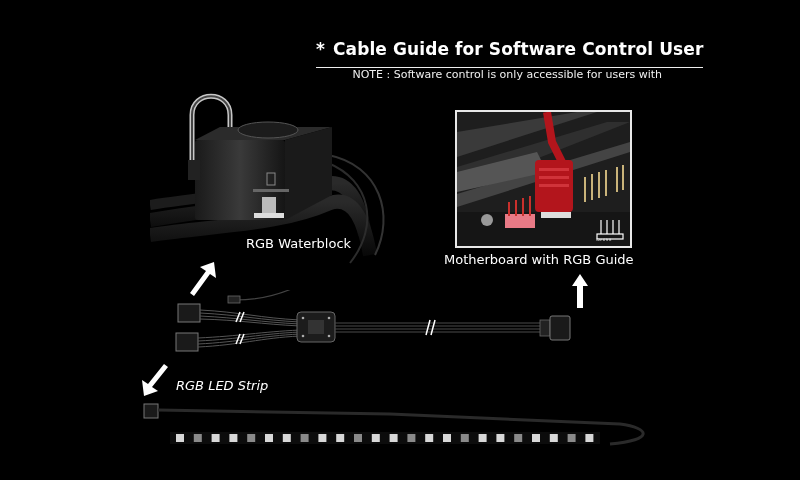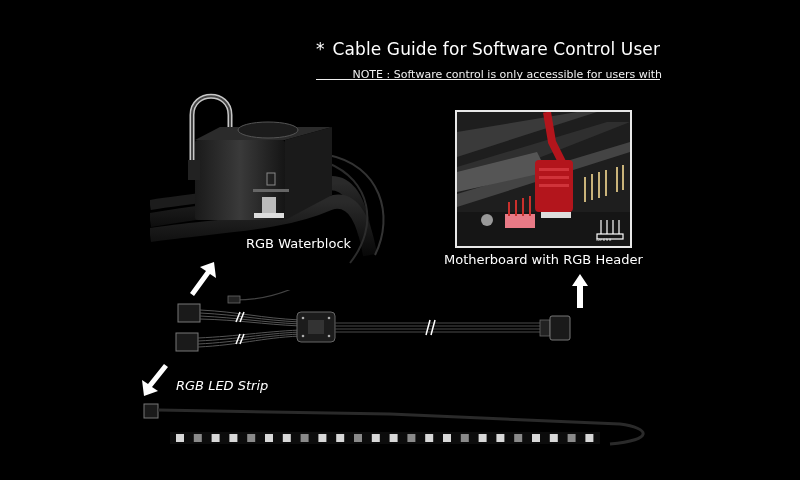--- a/index.html
+++ b/index.html
@@ -1,18 +1,18 @@
 <!DOCTYPE html>
 <html><head>
 <meta charset="utf-8">
 <style>
   html, body { margin: 0; padding: 0; background: #000; }
   body { width: 800px; height: 480px; position: relative; overflow: hidden; font-family: "DejaVu Sans", sans-serif; color: #fff; }
   .abs { position: absolute; }
-  .title { left: 316px; top: 39px; font-size: 17px; font-weight: normal; letter-spacing: 0.1px; white-space: nowrap; padding-bottom: 20px; border-bottom: 1.5px solid #eee; text-align: center; }
+  .title { left: 316px; top: 39px; font-size: 17px; font-weight: bold; letter-spacing: 0.1px; white-space: nowrap; padding-bottom: 8px; border-bottom: 1.5px solid #eee; text-align: center; }
   .title .star { margin-right: 8px; }
   .note { right: 138px; top: 67px; font-size: 11px; text-align: center; line-height: 15px; color: #f0f0f0; white-space: nowrap; }
   .label { font-size: 13px; color: #fff; white-space: nowrap; }
   .mb-frame { left: 455px; top: 110px; width: 173px; height: 134px; border: 2px solid #e8e8e8; background: #2a2a2a; overflow: hidden; }
   svg { display: block; }
 </style>
 </head>
 <body>
 
 <div class="abs title">
@@ -97,21 +97,21 @@
     <g stroke="#fff" stroke-width="1.2" fill="none">
       <line x1="144" y1="108" x2="144" y2="122"></line>
         <line x1="150" y1="108" x2="150" y2="122"></line>
       <line x1="156" y1="108" x2="156" y2="122"></line>
         <line x1="162" y1="108" x2="162" y2="122"></line>
       <rect x="140" y="122" width="26" height="5"></rect>
     </g>
   </svg>
   <div class="abs" style="left:139px; top:126px; font-size:3px; color:#fff;">12V G R B</div>
 </div>
-<div class="abs label" style="left:444px; top:252px;">Motherboard with RGB Header</div>
+<div class="abs label" style="left:444px; top:252px;">Motherboard with RGB Guide</div>
 
 <svg class="abs" style="left:572px; top:274px;" width="16" height="34" viewBox="0 0 16 34">
   <polygon points="8,0 16,12 11,12 11,34 5,34 5,12 0,12" fill="#fff"></polygon>
 </svg>
 <svg class="abs" style="left:188px; top:262px;" width="30" height="36" viewBox="0 0 30 36">
   <polygon points="26,0 28,16 22,12 6,34 2,31 18,9 12,5" fill="#fff"></polygon>
 </svg>
 <svg class="abs" style="left:142px; top:364px;" width="30" height="34" viewBox="0 0 30 34">
   <polygon points="2,32 0,16 6,20 22,0 26,3 10,23 16,27" fill="#fff"></polygon>
 </svg>

